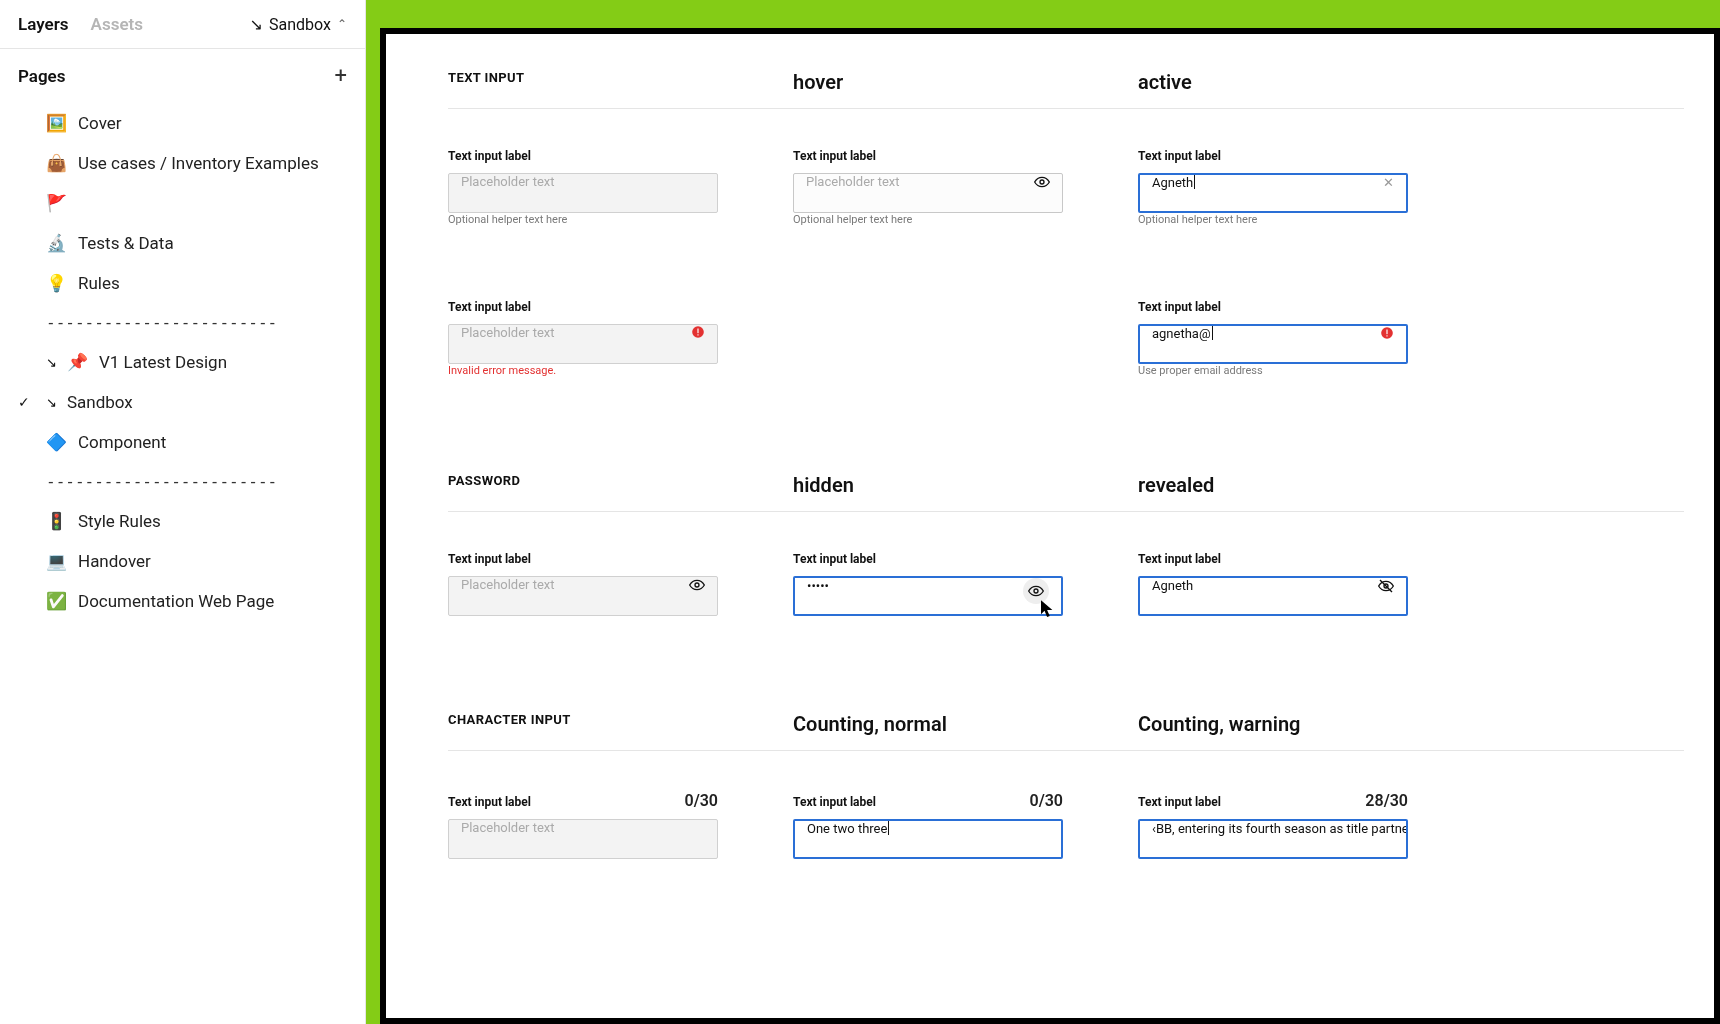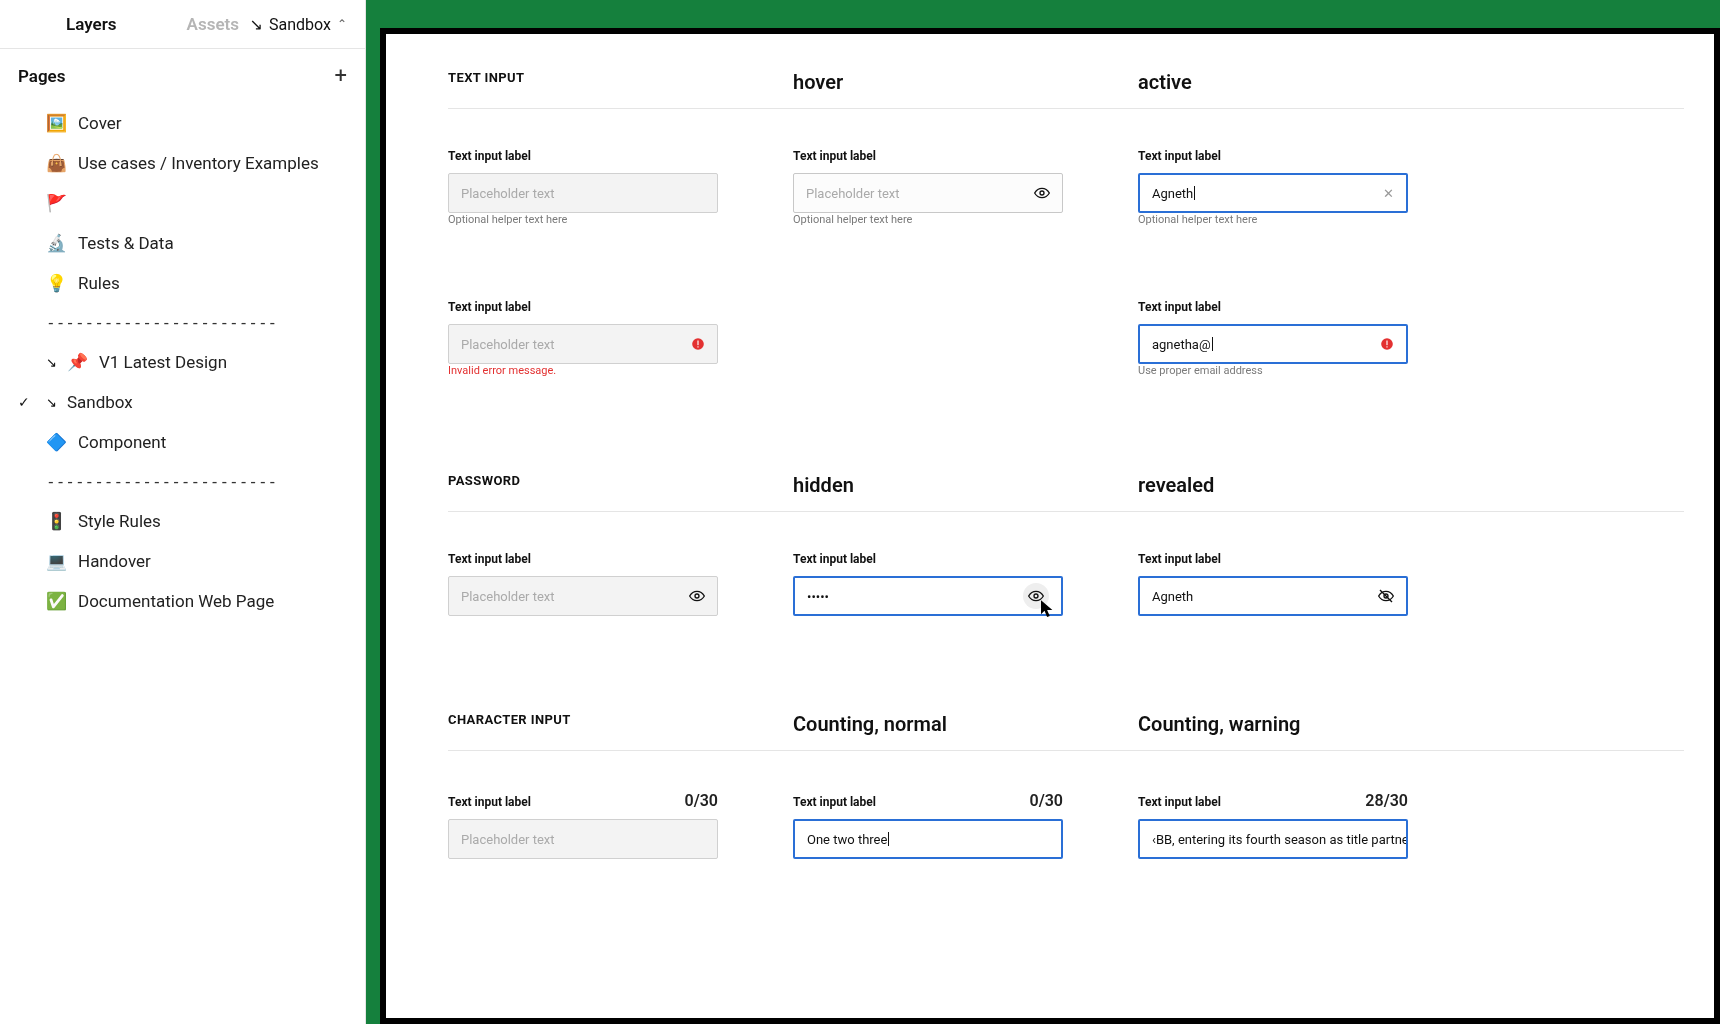--- a/index.html
+++ b/index.html
@@ -1,46 +1,46 @@
 <!DOCTYPE html>
 <html><head>
 <meta charset="utf-8">
 <style>
 * { box-sizing: border-box; margin: 0; padding: 0; }
 body { font-family: -apple-system, BlinkMacSystemFont, "Segoe UI", Roboto, Helvetica, Arial, sans-serif; background: #fff; color: #111; width: 1720px; height: 1024px; overflow: hidden; display: flex; }
 .sidebar { width: 366px; border-right: 1px solid #e5e5e5; background: #fff; display: flex; flex-direction: column; }
 .sb-top { display: flex; align-items: center; padding: 14px 18px; border-bottom: 1px solid #e5e5e5; justify-content: space-between; }
 .sb-tabs { display: flex; gap: 22px; }
-.sb-tab { font-size: 17px; font-weight: 600; color: #b5b5b5; cursor: pointer; margin-left: 48px; }
+.sb-tab { font-size: 17px; font-weight: 600; color: #b5b5b5; cursor: pointer; }
 .sb-tab.active { color: #111; }
 .sb-crumb { font-size: 16px; color: #111; display: flex; align-items: center; gap: 6px; cursor: pointer; }
 .chev { font-size: 12px; color: #666; }
 .sb-pages-head { display: flex; justify-content: space-between; align-items: center; padding: 16px 18px 10px; gap: 48px; }
 .sb-pages-head .title { font-size: 17px; font-weight: 600; }
 .plus { font-size: 22px; color: #333; cursor: pointer; line-height: 1; }
 .page-list { padding: 6px 0 20px; }
 .page-item { padding: 10px 18px 10px 46px; font-size: 17px; color: #222; display: flex; align-items: center; gap: 10px; cursor: pointer; position: relative; }
 .page-item .emoji { width: 22px; display: inline-block; text-align: center; }
 .page-item.dashes { color: #333; padding-left: 46px; letter-spacing: 0; font-family: monospace; font-size: 16px; cursor: default; }
 .page-item .check { position: absolute; left: 18px; font-size: 14px; color: #111; }
 .page-item .arrow { font-size: 13px; color: #111; }
 .page-item.active { }
-.main { flex: 1; background: #15803d; padding: 28px 0 0 0; position: relative; overflow: hidden; }
+.main { flex: 1; background: #84cc16; padding: 28px 0 0 0; position: relative; overflow: hidden; }
 .canvas { margin-left: 14px; background: #fff; border: 6px solid #000; height: 100%; }
 .canvas-inner { padding: 36px 30px 0 62px; }
 .row3 { display: grid; grid-template-columns: 345px 345px 345px; gap: 0; column-gap: 0; }
 .col { width: 345px; }
 .section-head { display: grid; grid-template-columns: 345px 345px 345px; border-bottom: 1px solid #e5e5e5; padding-bottom: 14px; margin-bottom: 40px; }
 .section-head .h { font-size: 13px; font-weight: 700; letter-spacing: 0.4px; color: #111; }
 .section-head .sub { font-size: 20px; font-weight: 600; color: #111; }
 .field { width: 270px; }
 .label-row { display: flex; justify-content: space-between; align-items: baseline; }
 .label { font-size: 12px; font-weight: 700; color: #111; margin-bottom: 10px; }
 .counter { font-size: 16px; color: #222; font-weight: 600; }
-.input { position: relative; width: 270px; height: 40px; border: 1px solid #d0d0d0; background: #f3f3f3; border-radius: 2px; display: flex; align-items: center; padding: 0 12px; font-size: 13px; color: #aaa; }
+.input { position: relative; width: 270px; height: 40px; border: 1px solid #d0d0d0; background: #f3f3f3; border-radius: 2px; display: flex; align-items: flex-start; padding: 0 12px; font-size: 13px; color: #aaa; }
 .input.hover { background: #fcfcfc; border-color: #c8c8c8; }
 .input.active { background: #fff; border: 2px solid #2a6fd6; color: #111; }
 .input.error { }
 .input .val { color: #111; }
 .input .ph { color: #aaa; }
 .input .icon-right { position: absolute; right: 12px; display: flex; align-items: center; gap: 6px; }
 .eye { width: 16px; height: 16px; }
 .clear-x { color: #999; font-size: 13px; cursor: pointer; }
 .err-ic { width: 14px; height: 14px; }
 .helper { font-size: 11px; color: #7a7a7a; }

